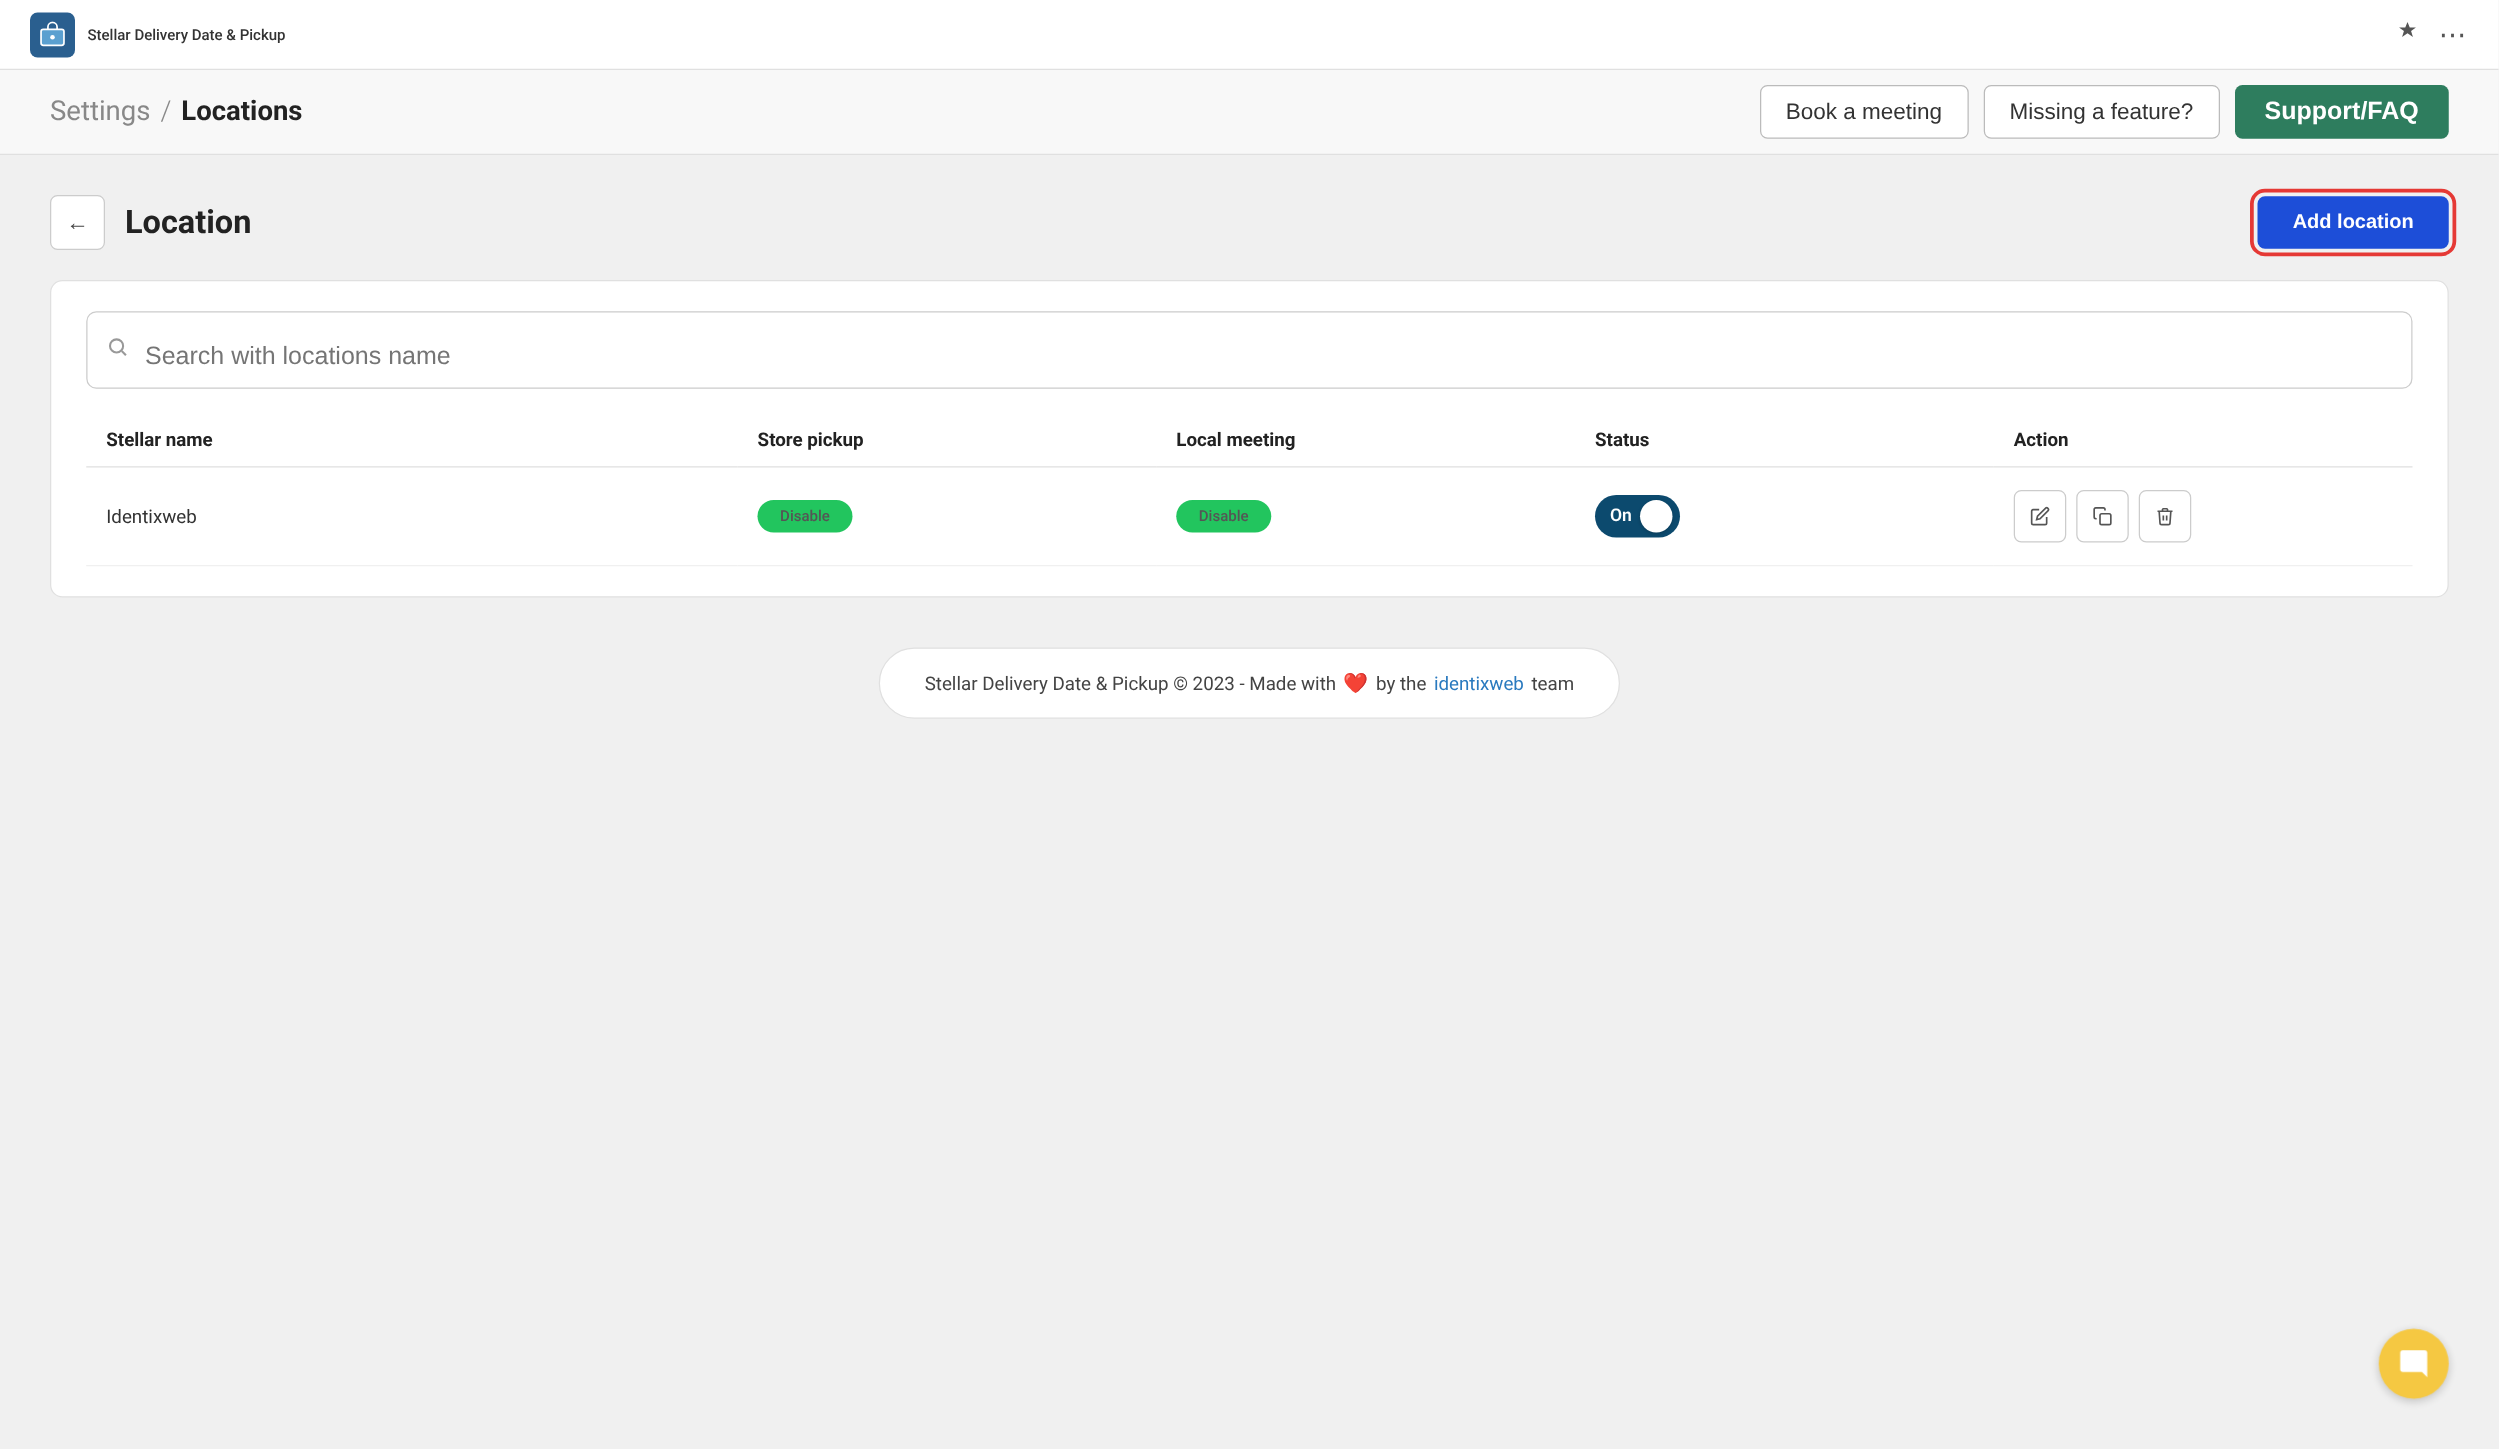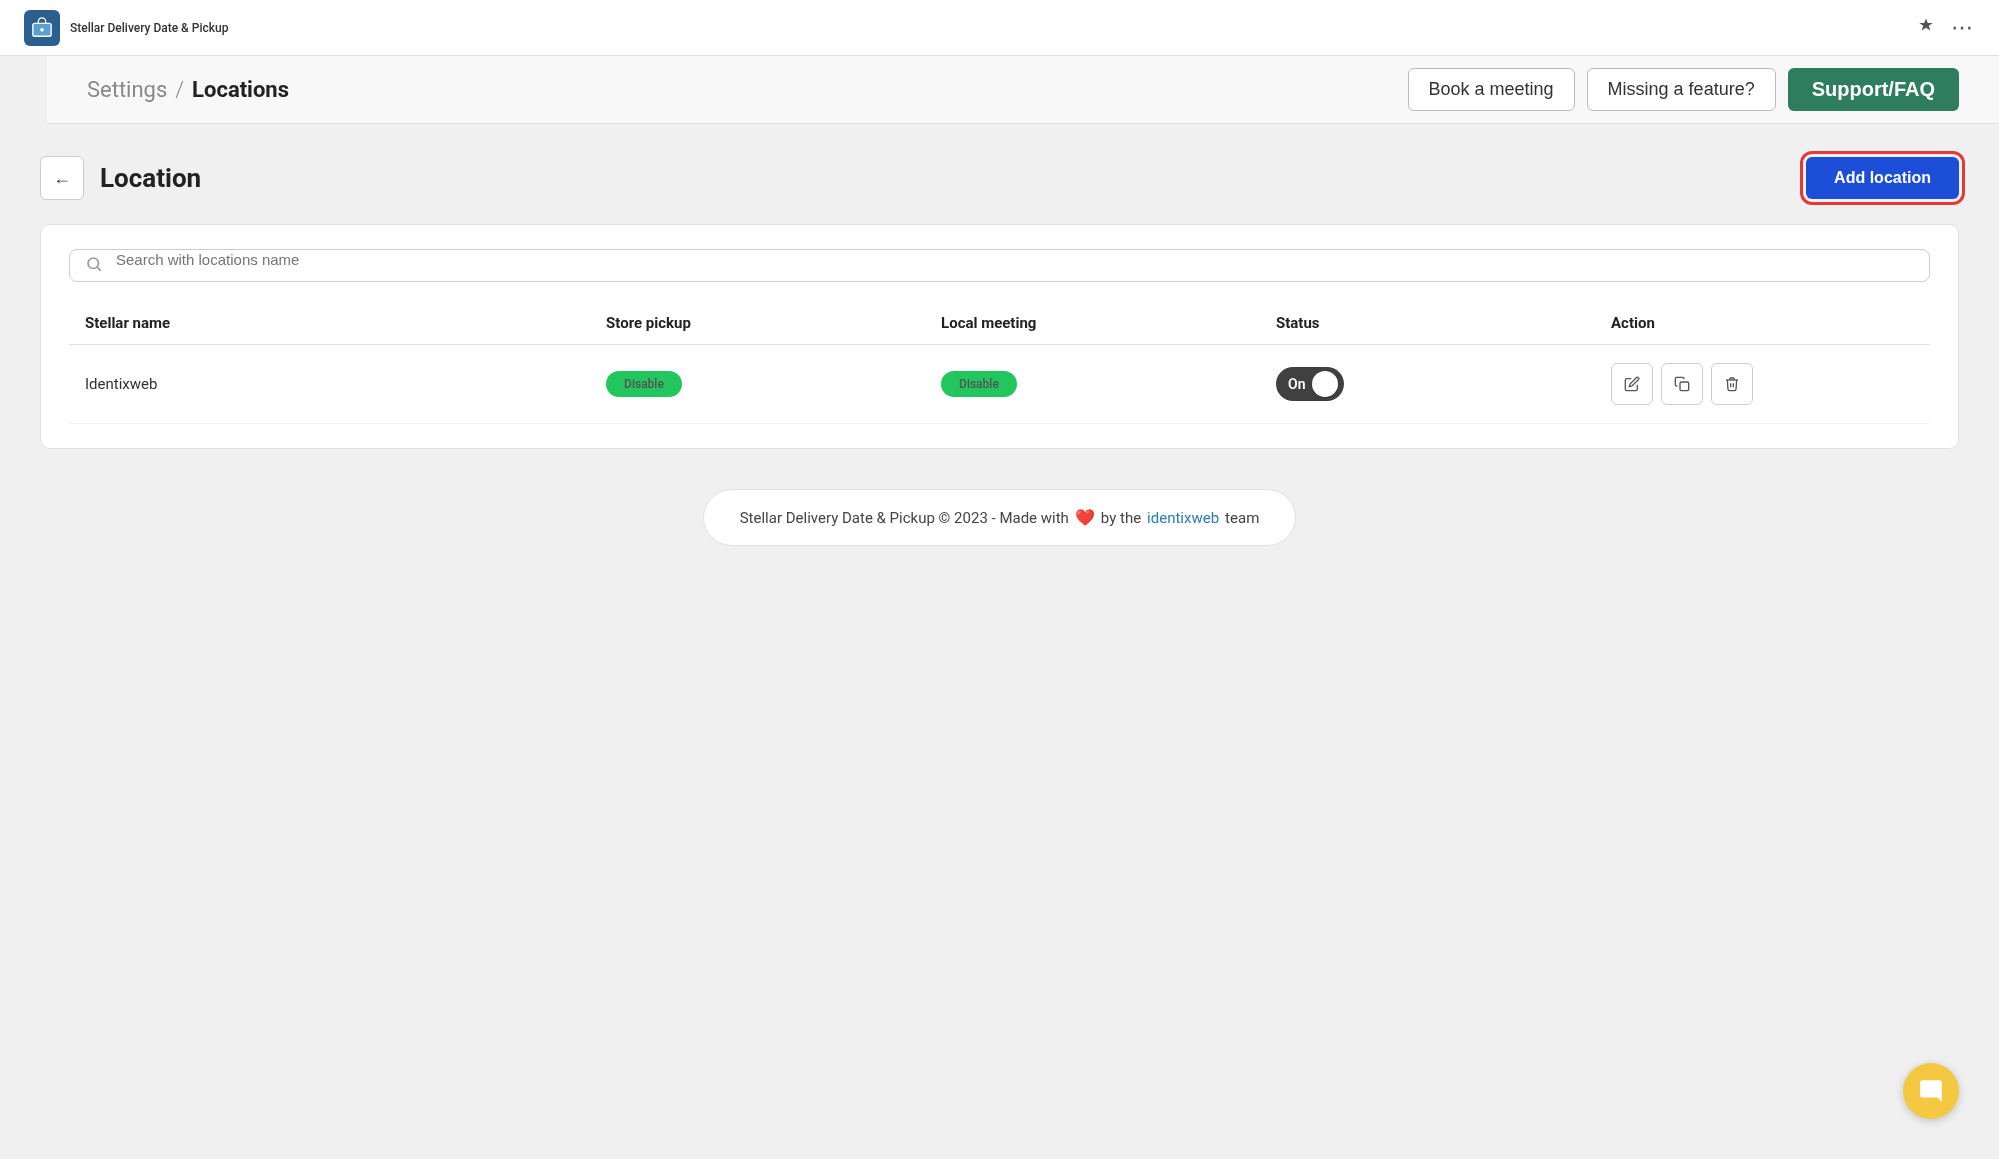--- a/index.html
+++ b/index.html
@@ -53,21 +53,20 @@
     }
 
     
     .nav-bar {
       background: #f8f8f8;
       border-bottom: 1px solid #e0e0e0;
       display: flex;
       align-items: center;
       padding: 0 40px;
       height: 68px;
-      margin-left: 47px;
     }
     .breadcrumb {
       display: flex;
       align-items: center;
       gap: 8px;
       font-size: 22px;
     }
     .breadcrumb-settings {
       color: #888;
       font-weight: 400;
@@ -173,22 +172,22 @@
       left: 16px;
       top: 50%;
       transform: translateY(-50%);
       color: #999;
       font-size: 18px;
     }
     .search-input {
       width: 100%;
       border: 1.5px solid #ccc;
       border-radius: 8px;
-      padding: 1px 16px 13px 46px;
-      font-size: 15px;
+      padding: 24px 16px 13px 46px;
+      font-size: 20px;
       color: #4d7c0f;
       background: #fff;
       outline: none;
     }
 
     
     .locations-table {
       width: 100%;
       border-collapse: collapse;
     }
@@ -220,21 +219,21 @@
       border-radius: 20px;
       padding: 6px 18px;
       font-size: 12px;
       font-weight: 500;
     }
 
     
     .toggle-wrapper {
       display: inline-flex;
       align-items: center;
-      background: #404040;
+      background: #0c4a6e;
       border-radius: 20px;
       padding: 4px 6px 4px 12px;
       gap: 6px;
       cursor: pointer;
     }
     .toggle-label {
       color: #fff;
       font-size: 14px;
       font-weight: 600;
     }

